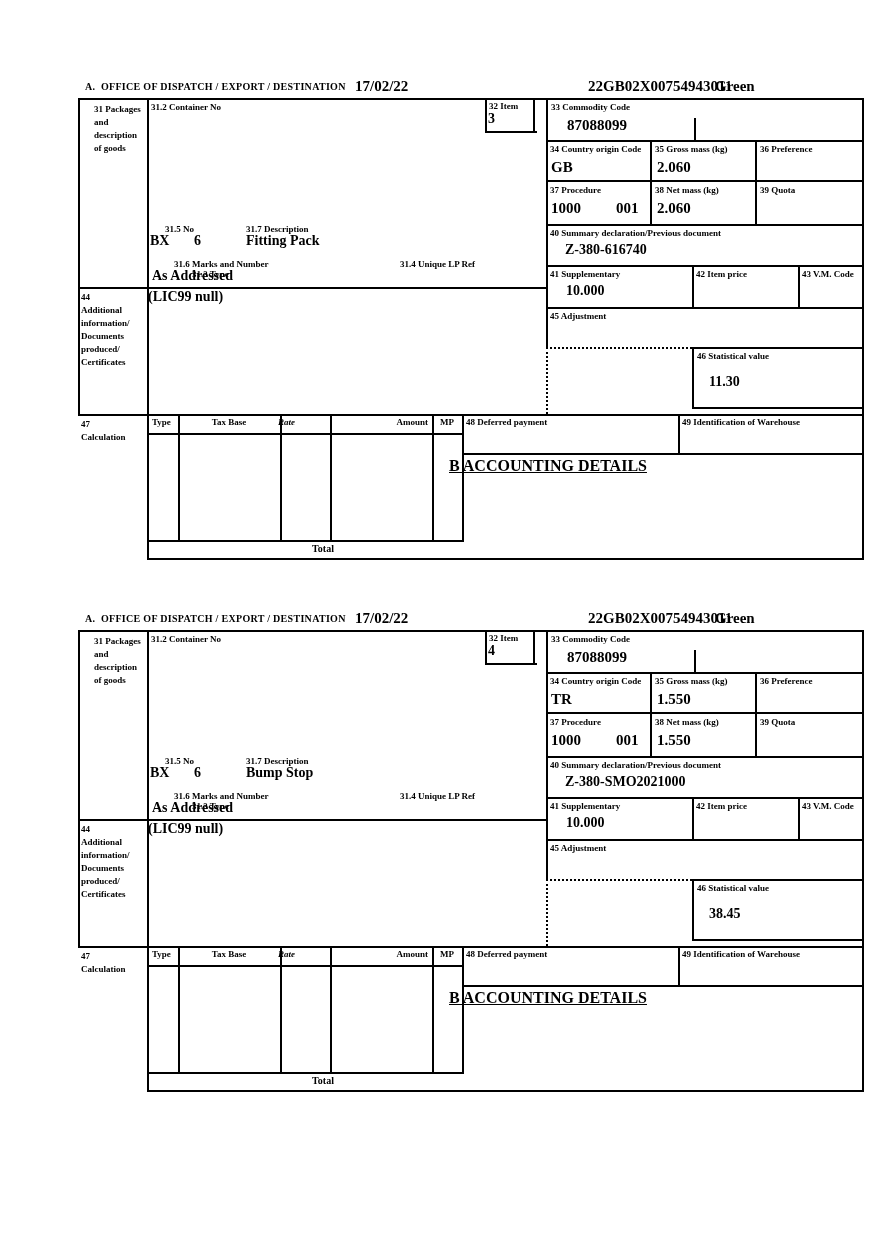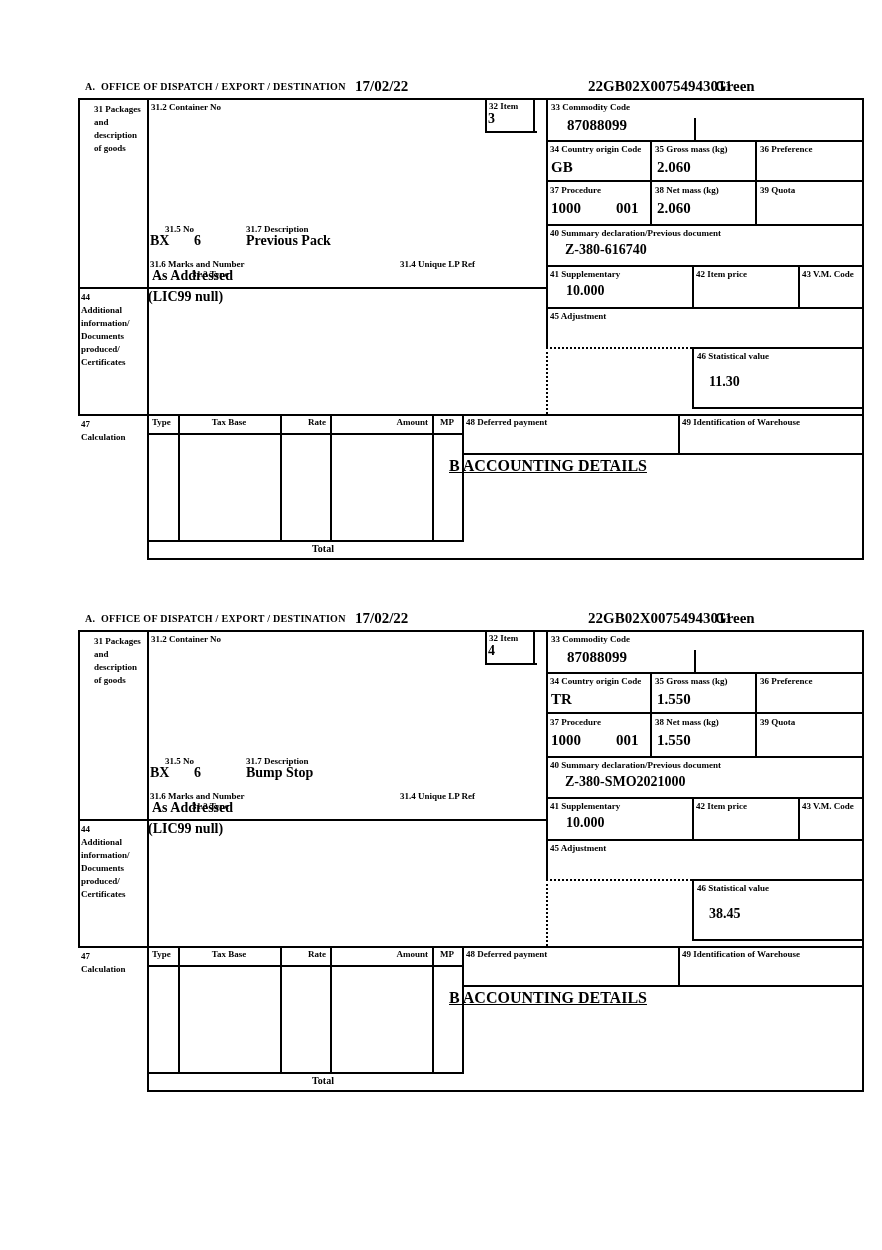--- a/index.html
+++ b/index.html
@@ -85,29 +85,29 @@
   .p-43lbl{left:724px;top:191px;}
   .p-45lbl{left:472px;top:233px;}
   .p-46lbl{left:619px;top:273px;}
   .p-46val{left:631px;top:296px;}
   .p-315lbl{left:72px;top:146px;padding-left:15px;}
   .p-313lbl{left:114px;top:146px;margin-top:45px;}
   .p-317lbl{left:168px;top:146px;}
   .p-315val{left:72px;top:155px;}
   .p-313val{left:116px;top:155px;}
   .p-317val{left:168px;top:155px;}
-  .p-316lbl{left:72px;top:181px;}
+  .p-316lbl{left:72px;top:181px;padding-left:24px;}
   .p-314lbl{left:322px;top:181px;}
   .p-316val{left:74px;top:190px;}
   .p-44stack{left:3px;top:213px;}
   .p-44val{left:70px;top:211px;}
   .p-47stack{left:3px;top:340px;}
   .p-ct-type{left:74px;top:339px;}
   .p-ct-tax{left:100px;top:339px;width:102px;text-align:center;}
-  .p-ct-rate{left:200px;top:339px;width:48px;text-align:right;}
+  .p-ct-rate{left:200px;top:339px;width:48px;text-align:left;font-style:italic;}
   .p-ct-amt{left:250px;top:339px;width:100px;text-align:right;}
   .p-ct-mp{left:354px;top:339px;width:30px;text-align:center;}
   .p-48lbl{left:388px;top:339px;}
   .p-49lbl{left:604px;top:339px;}
   .p-acct{left:371px;top:382px;font-size:16px;text-decoration:underline;}
   .p-total{left:69px;top:465px;width:352px;text-align:center;font-size:10px;}
 </style>
 </head>
 <body>
 
@@ -174,21 +174,21 @@
   <div class="val big p-37v1">1000</div>
   <div class="val big p-37v2">001</div>
   <div class="lbl p-38lbl">38 Net mass (kg)</div>
   <div class="val big p-38val">2.060</div>
   <div class="lbl p-39lbl">39 Quota</div>
   <div class="lbl p-315lbl">31.5 No</div>
   <div class="lbl p-313lbl">31.3 Type</div>
   <div class="lbl p-317lbl">31.7 Description</div>
   <div class="val p-315val">BX</div>
   <div class="val p-313val">6</div>
-  <div class="val p-317val">Previous Pack</div>
+  <div class="val p-317val">Fitting Pack</div>
   <div class="lbl p-40lbl">40 Summary declaration/Previous document</div>
   <div class="val p-40val">Z-380-616740</div>
   <div class="lbl p-316lbl">31.6 Marks and Number</div>
   <div class="lbl p-314lbl">31.4 Unique LP Ref</div>
   <div class="val p-316val">As Addressed</div>
   <div class="lbl p-41lbl">41 Supplementary</div>
   <div class="val p-41val">10.000</div>
   <div class="lbl p-42lbl">42 Item price</div>
   <div class="lbl p-43lbl">43 V.M. Code</div>
   <div class="stack p-44stack">

